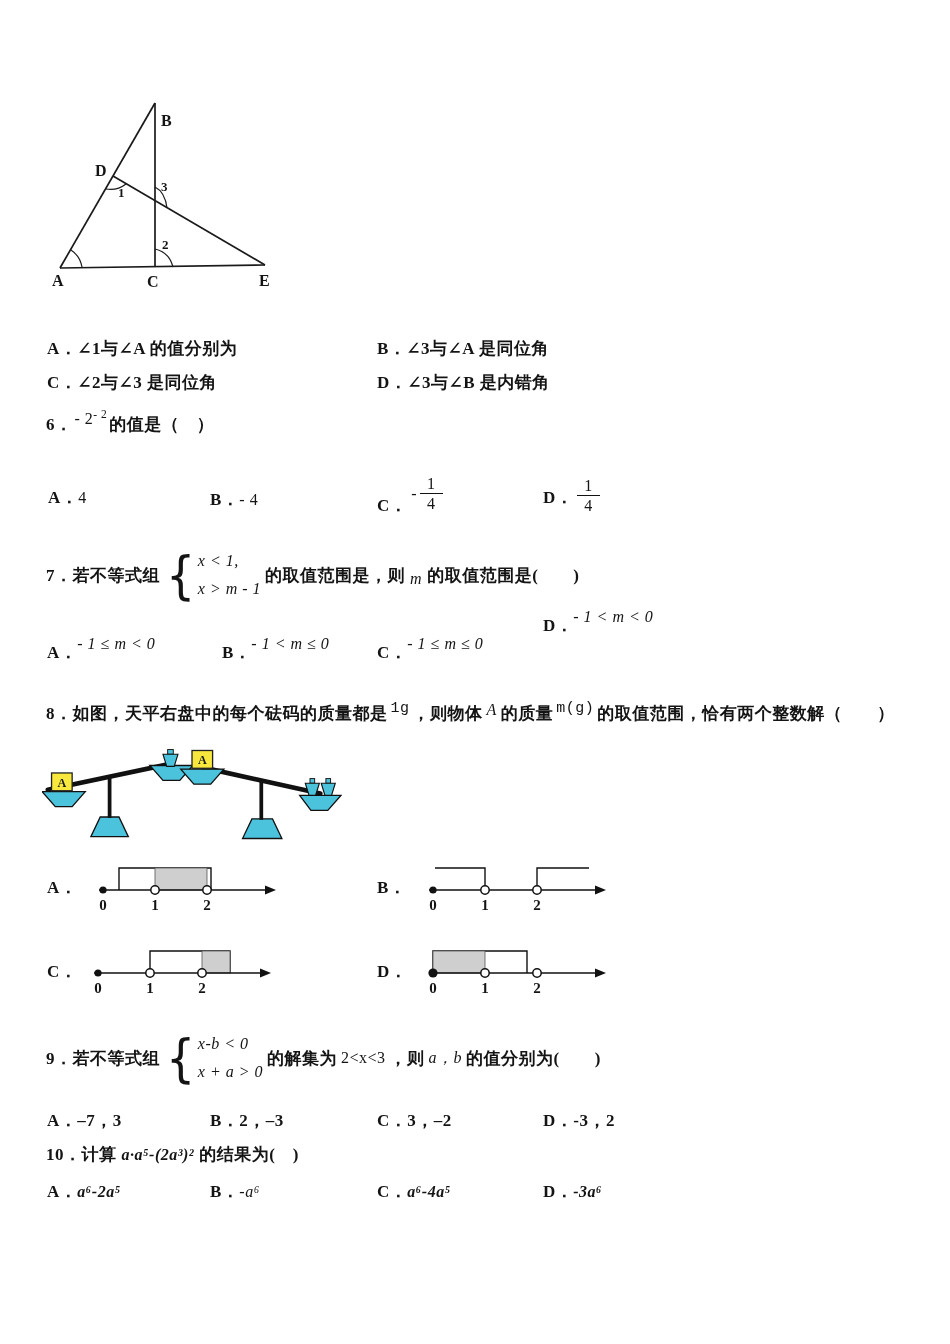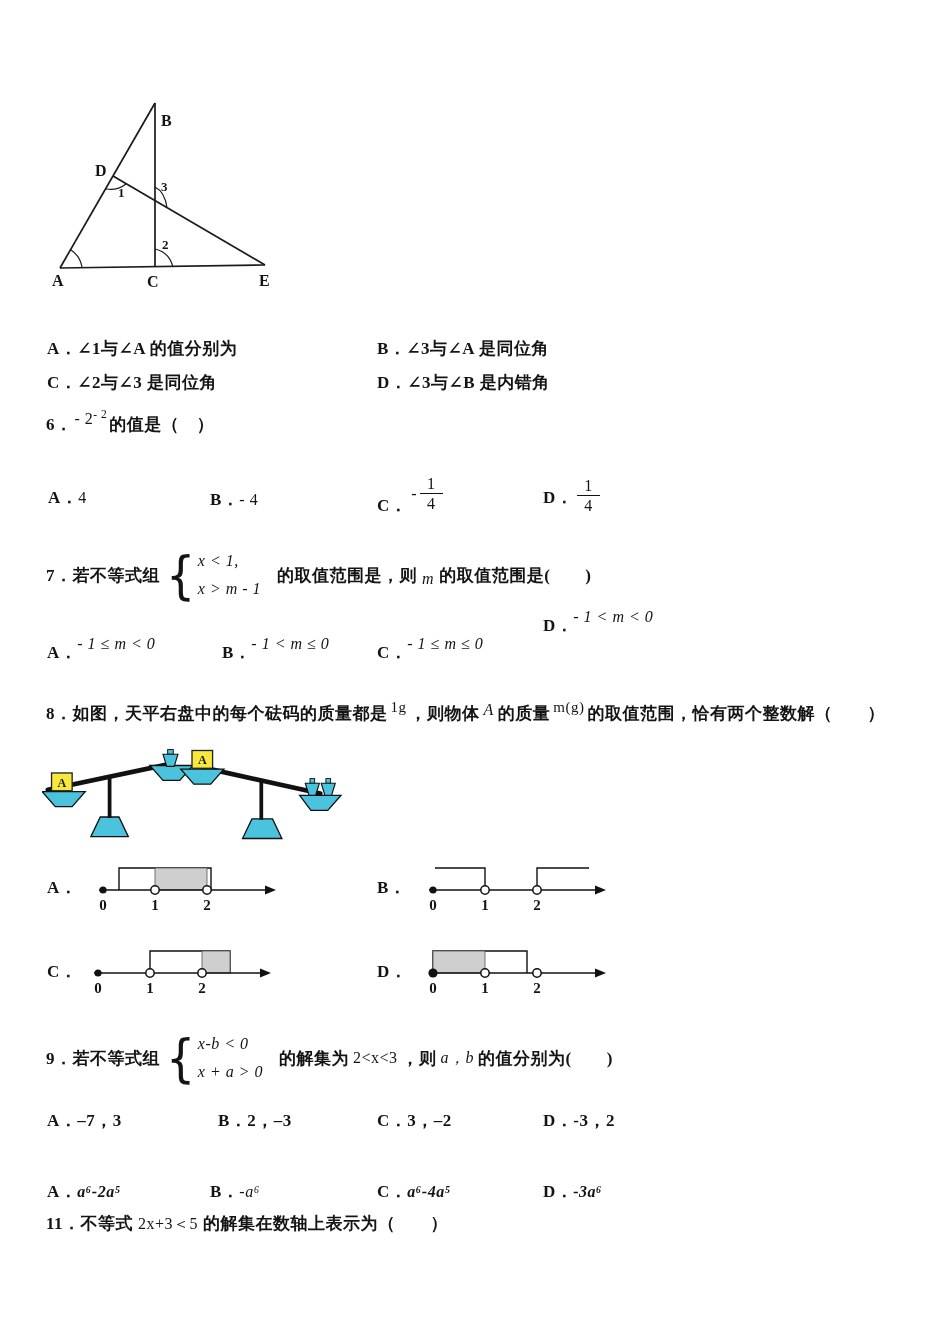--- a/index.html
+++ b/index.html
@@ -8,28 +8,28 @@
     position:relative; width:950px; height:1344px; background:#ffffff;
     font-family:"Liberation Serif","DejaVu Serif",serif; color:#141414;
     overflow:hidden;
   }
   .abs { position:absolute; }
   .cn  { font-size:17px; font-weight:700; letter-spacing:.5px; white-space:nowrap; }
   .mathi { font-family:"Liberation Serif","DejaVu Serif",serif; font-style:italic; font-weight:400; font-size:16px; }
   .mathu { font-family:"Liberation Serif","DejaVu Serif",serif; font-weight:400; font-size:16px; }
   .optletter { font-weight:700; }
   .raised { position:relative; top:-9px; display:inline-block; }
-  .sup-text { position:relative; top:-7px; font-weight:400; font-size:15px; font-family:Liberation Serif, serif; padding:0 3px; }
+  .sup-text { position:relative; top:-7px; font-weight:400; font-size:15px; font-family:Liberation Mono, monospace; padding:0 3px; }
   .var-sub { font-style:italic; font-weight:400; font-size:16px; position:relative; top:4px; padding:0 5px; }
   .var-raised { font-style:italic; font-weight:400; font-size:16px; position:relative; top:-4px; padding:0 4px; }
   .pow { font-weight:400; font-size:16px; position:relative; top:-6px; padding:0 2px; font-family:"Liberation Serif",serif; }
   .pow sup { font-size:11.5px; }
   .qflex { display:flex; align-items:center; }
   .sys-brace { font-family:"DejaVu Sans","Liberation Sans",sans-serif; font-weight:400; font-size:46px; line-height:1; transform:scaleY(1.12); display:inline-block; margin:0 2px 0 6px; }
-  .sys { display:inline-flex; flex-direction:column; font-style:italic; font-weight:400; font-size:16px; line-height:1.75; margin-right:16px; }
+  .sys { display:inline-flex; flex-direction:column; font-style:italic; font-weight:400; font-size:16px; line-height:1.75; margin-right:4px; }
   .frac-wrap { display:inline-flex; align-items:center; transform:translateY(-12px); margin-left:4px; }
   .frac { display:inline-flex; flex-direction:column; align-items:center; font-size:16px; font-weight:400; line-height:1.2; font-family:"Liberation Serif",serif; }
   .frac-num { padding:0 7px; border-bottom:1.4px solid #111; }
   .frac-den { padding:0 7px; }
   .frac-sign { font-weight:400; font-size:16px; margin-right:3px; }
   svg text { font-family:"Liberation Serif","DejaVu Serif",serif; }
   .figlabel { font-size:16px; font-weight:700; fill:#141414; }
   .fignum { font-size:13px; font-weight:600; fill:#141414; }
   .ticklbl { font-size:15px; font-weight:600; fill:#141414; }
   .blocklbl { font-size:13px; font-weight:700; fill:#1a1a1a; }
@@ -227,27 +227,27 @@
         <span>x + a &gt; 0</span>
       </span>
       <span>的解集为</span>
       <span class="mathu" style="padding:0 4px">2&lt;x&lt;3</span>
       <span>，则</span>
       <span class="mathi" style="padding:0 4px">a，b</span>
       <span>的值分别为(　　)</span>
   </div>
 
   <div class="abs cn" style="left:47px;top:1109px"><span class="optletter">A．</span><span>–7，3</span></div>
-  <div class="abs cn" style="left:218px;top:1109px"><span class="optletter">B．</span><span>2，–3</span></div>
+  <div class="abs cn" style="left:210px;top:1109px"><span class="optletter">B．</span><span>2，–3</span></div>
   <div class="abs cn" style="left:377px;top:1109px"><span class="optletter">C．</span><span>3，–2</span></div>
   <div class="abs cn" style="left:543px;top:1109px"><span class="optletter">D．</span><span>-3，2</span></div>
 
+  <div class="abs cn" style="left:46px;top:1143px">
+    <span>10．</span><span>计算</span><span class="mathi" style="padding:0 5px;font-weight:700">a·a⁵-(2a³)²</span><span>的结果为(　)</span>
+  </div>
 
   <div class="abs cn" style="left:47px;top:1180px"><span class="optletter">A．</span><span class="mathi" style="font-weight:700">a⁶-2a⁵</span></div>
   <div class="abs cn" style="left:210px;top:1180px"><span class="optletter">B．</span><span class="mathi" style="font-weight:400">-a⁶</span></div>
   <div class="abs cn" style="left:377px;top:1180px"><span class="optletter">C．</span><span class="mathi" style="font-weight:700">a⁶-4a⁵</span></div>
   <div class="abs cn" style="left:543px;top:1180px"><span class="optletter">D．</span><span class="mathi" style="font-weight:700">-3a⁶</span></div>
 
-  <div class="abs cn" style="left:46px;top:1212px">
-    <span>11．</span><span>不等式</span><span class="mathu" style="padding:0 5px">2x+3＜5</span><span>的解集在数轴上表示为（　　）</span>
-  </div>
 
 </div>
 
 </body></html>

